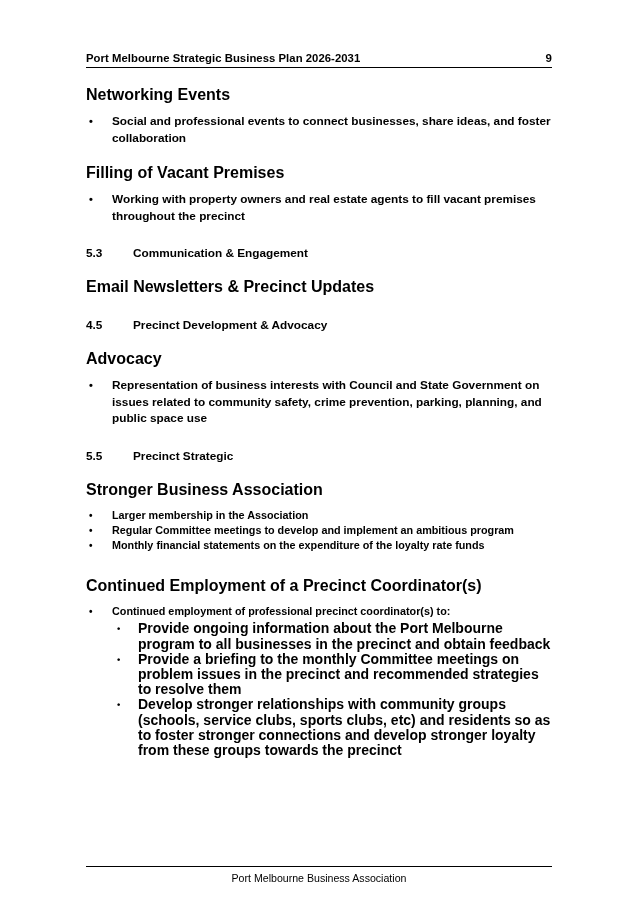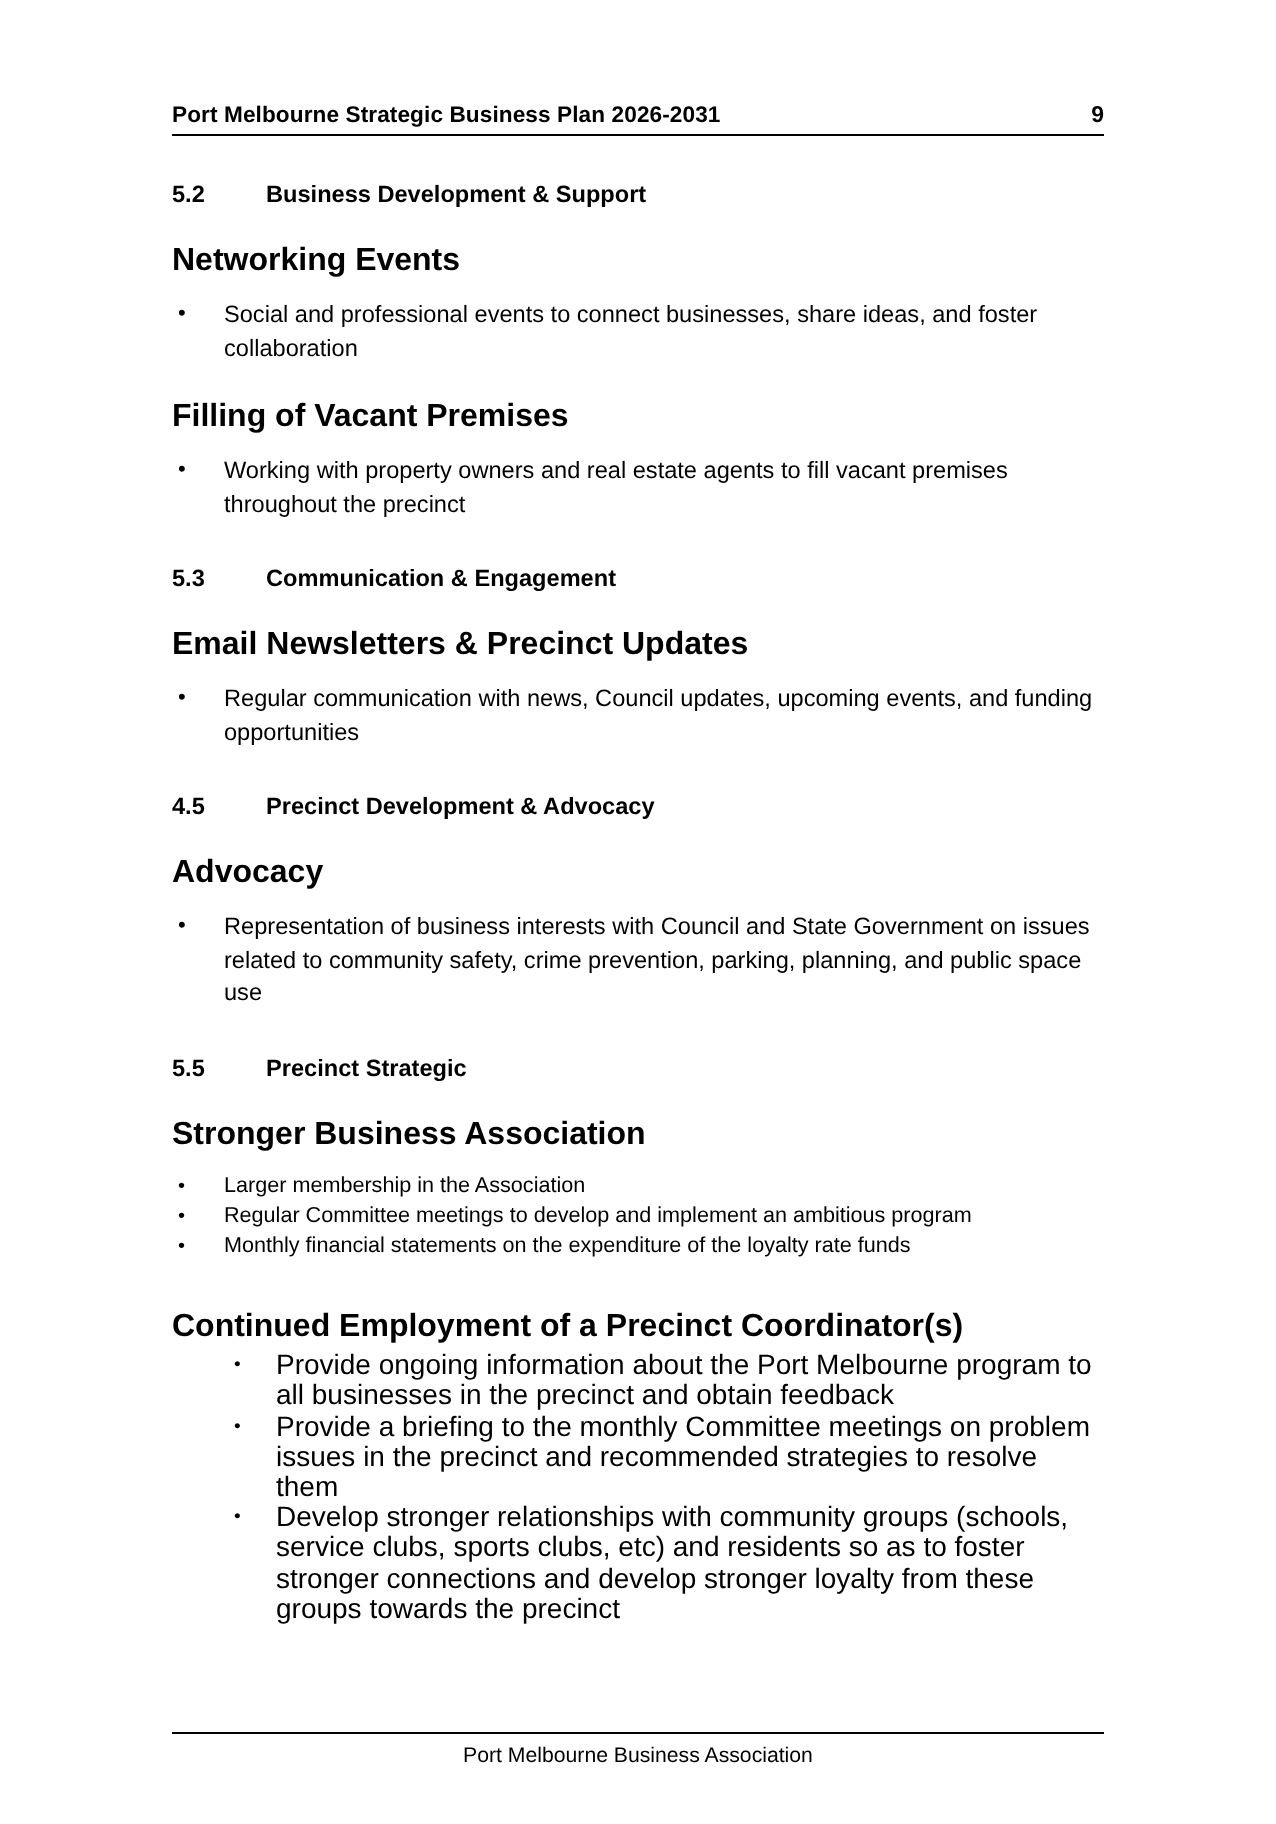--- a/index.html
+++ b/index.html
@@ -62,20 +62,21 @@
   .sub-heading {
     margin-top: 18px;
     font-size: 16px;
     font-weight: bold;
   }
 
   ul.bullets {
     margin: 9px 0 0 0;
     padding: 0;
     list-style: none;
+    font-weight: bold;
   }
   ul.bullets > li {
     position: relative;
     padding-left: 26px;
     font-size: 11.8px;
     line-height: 16.5px;
     margin-bottom: 1px;
   }
   ul.bullets > li::before {
     content: "\2022";
@@ -130,44 +131,37 @@
 
 <div class="page">
 
   <div class="content">
 
     <div class="header">
       <div class="header-title">Port Melbourne Strategic Business Plan 2026-2031</div>
       <div class="header-page">9</div>
     </div>
 
-    <div class="section-heading">
-      <span class="section-number">5.2</span>
-      <span>Business Development &amp; Support</span>
-    </div>
 
     <div class="sub-heading">Networking Events</div>
     <ul class="bullets">
       <li>Social and professional events to connect businesses, share ideas, and foster collaboration</li>
     </ul>
 
     <div class="sub-heading">Filling of Vacant Premises</div>
     <ul class="bullets">
       <li>Working with property owners and real estate agents to fill vacant premises throughout the precinct</li>
     </ul>
 
     <div class="section-heading">
       <span class="section-number">5.3</span>
       <span>Communication &amp; Engagement</span>
     </div>
 
     <div class="sub-heading">Email Newsletters &amp; Precinct Updates</div>
-    <ul class="bullets">
-      <li>Regular communication with news, Council updates, upcoming events, and funding opportunities</li>
-    </ul>
 
     <div class="section-heading">
       <span class="section-number">4.5</span>
       <span>Precinct Development &amp; Advocacy</span>
     </div>
 
     <div class="sub-heading">Advocacy</div>
     <ul class="bullets">
       <li>Representation of business interests with Council and State Government on issues related to community safety, crime prevention, parking, planning, and public space use</li>
     </ul>
@@ -180,20 +174,23 @@
     <div class="sub-heading">Stronger Business Association</div>
     <ul class="bullets small">
       <li>Larger membership in the Association</li>
       <li>Regular Committee meetings to develop and implement an ambitious program</li>
       <li>Monthly financial statements on the expenditure of the loyalty rate funds</li>
     </ul>
 
     <div class="spacer-lg"></div>
 
     <div class="sub-heading">Continued Employment of a Precinct Coordinator(s)</div>
+    <ul class="bullets small">
+      <li>Continued employment of professional precinct coordinator(s) to:</li>
+    </ul>
     <ul class="bullets nested">
       <li>Provide ongoing information about the Port Melbourne program to all businesses in the precinct and obtain feedback</li>
       <li>Provide a briefing to the monthly Committee meetings on problem issues in the precinct and recommended strategies to resolve them</li>
       <li>Develop stronger relationships with community groups (schools, service clubs, sports clubs, etc) and residents so as to foster stronger connections and develop stronger loyalty from these groups towards the precinct</li>
     </ul>
 
   </div>
 
   <div class="footer">
     <span>Port Melbourne Business Association</span>

